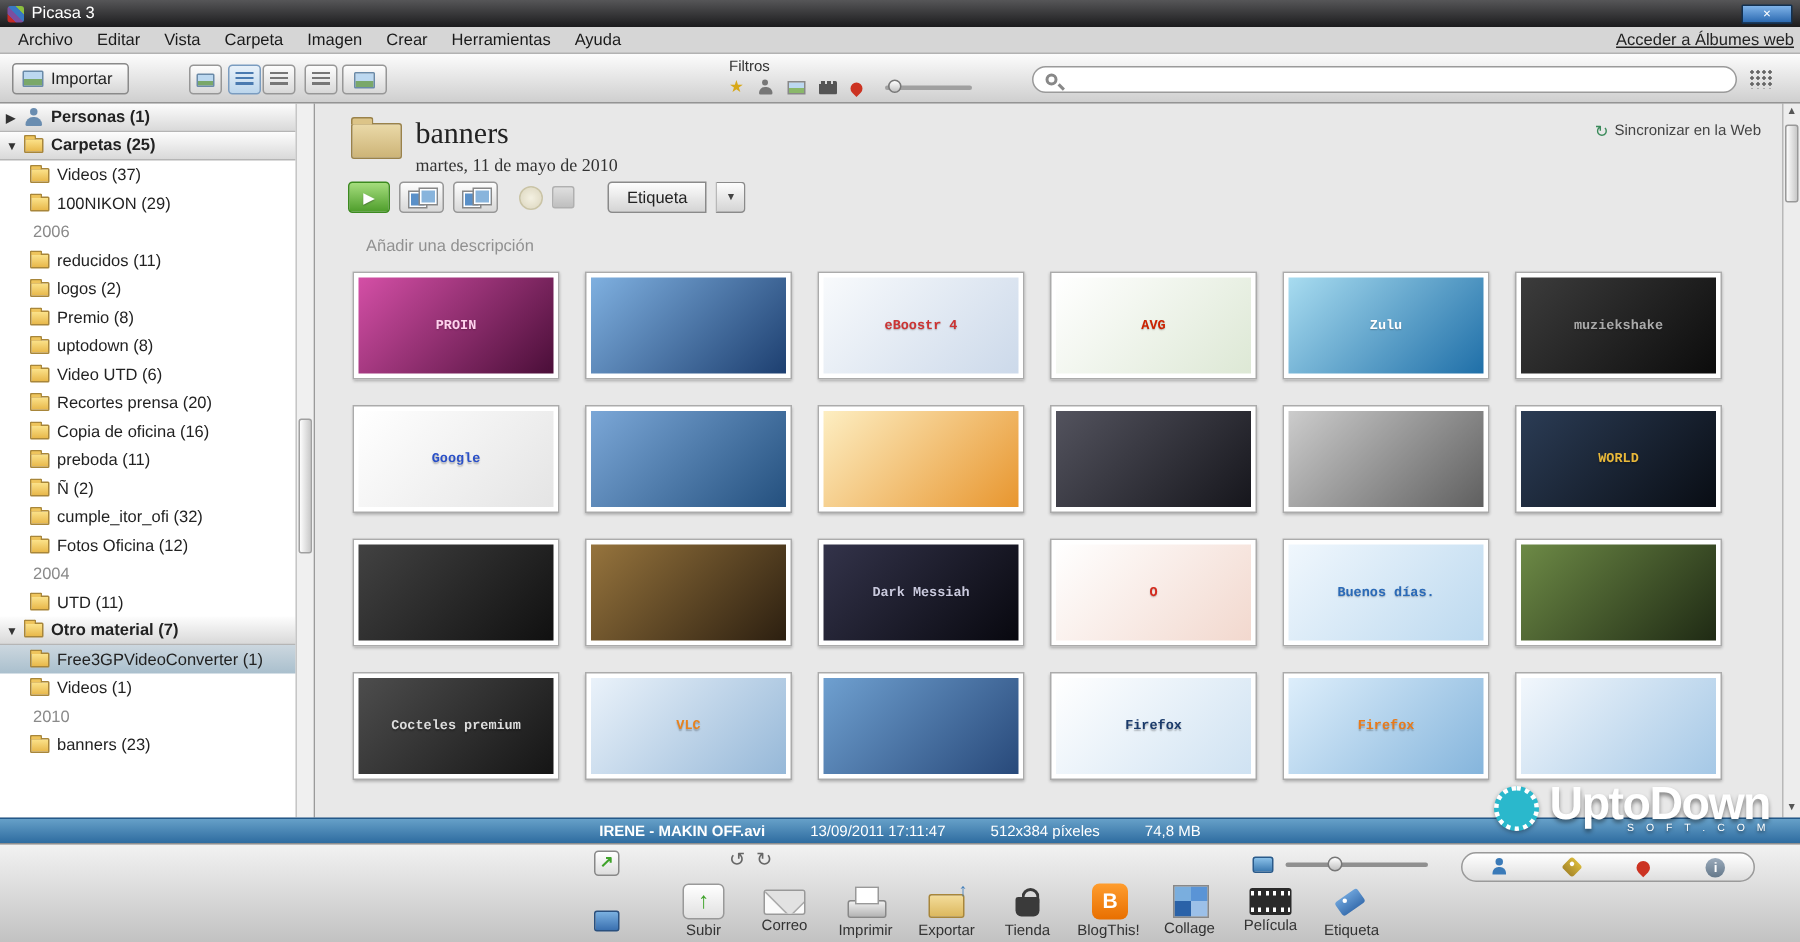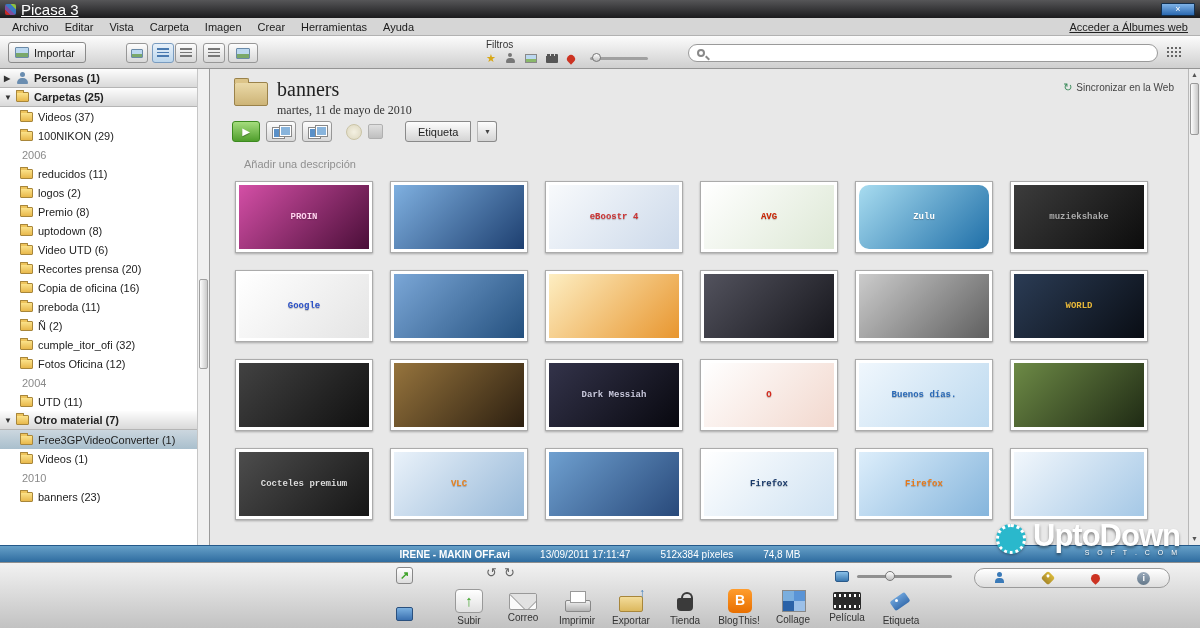--- a/index.html
+++ b/index.html
@@ -2,28 +2,28 @@
 <html><head>
 <meta charset="utf-8">
 <style>
   *{margin:0;padding:0;box-sizing:border-box;}
   html,body{width:1200px;height:628px;overflow:hidden;}
   body{font-family:"Liberation Sans",sans-serif;font-size:11px;color:#222;background:#d8d8d8;position:relative;cursor:default;}
 
   
   .titlebar{position:absolute;top:0;left:0;right:0;height:18px;background:linear-gradient(#565658,#1b1b1d);color:#fff;display:flex;align-items:center;padding:0 5px;z-index:20;}
   .picasa-logo{width:11px;height:11px;margin-right:5px;border-radius:2px;background:linear-gradient(45deg,#c52a28 0 25%,#7b4fa0 25% 50%,#3a78c2 50% 75%,#8cbf3f 75% 100%);}
-  .title-text{font-size:15px;text-decoration:underline;}
+  .title-text{font-size:11px;}
   .close-btn{margin-left:auto;width:34px;height:13px;background:linear-gradient(#7fb3e8,#2a68b0);border:1px solid #13304f;color:#fff;font-size:9px;display:flex;align-items:center;justify-content:center;border-radius:1px;}
 
   
   .menubar{position:absolute;top:18px;left:0;right:0;height:18px;background:#d6d6d6;border-bottom:1px solid #b2b2b2;display:flex;align-items:center;padding:0 4px;z-index:19;}
   .menu-items{display:flex;}
   .menu-item{padding:0 8px;color:#1a1a1a;text-align:right;}
-  .weblink{margin-left:auto;margin-right:8px;color:#222;text-decoration:underline;}
+  .weblink{margin-left:auto;color:#222;text-decoration:underline;}
 
   
   .toolbar{position:absolute;top:36px;left:0;right:0;height:33px;background:linear-gradient(#fcfcfc,#cfcfcf);border-bottom:1px solid #949494;z-index:18;}
   .btn-import{position:absolute;left:8px;top:6px;height:21px;padding:0 10px 0 6px;display:flex;align-items:center;gap:5px;border:1px solid #8a8a8a;border-radius:3px;background:linear-gradient(#fefefe,#d6d6d6);}
   .tbtn{position:absolute;top:7px;width:22px;height:20px;border:1px solid #979797;border-radius:3px;background:linear-gradient(#fdfdfd,#d8d8d8);display:flex;align-items:center;justify-content:center;}
   .tbtn.active{background:linear-gradient(#e8f1fa,#bcd6ec);border-color:#7a9cc0;}
   .tbtn.wide{width:30px;}
   .ic-photo{width:14px;height:11px;background:linear-gradient(#bcd8f0 55%,#7aa86a 55%);border:1px solid #6a8aa8;border-radius:1px;}
   .ic-photo.small{width:12px;height:9px;}
   .ic-lines{width:12px;height:10px;background-image:repeating-linear-gradient(#4a7ab0 0,#4a7ab0 1.5px,transparent 1.5px,transparent 3.5px);}
@@ -358,21 +358,21 @@
         <div class="thumb-img" style="background: linear-gradient(135deg, rgb(248, 250, 252), rgb(204, 217, 234));">
           <span class="thumb-label" style="color: rgb(204, 51, 51);">eBoostr 4</span>
         </div>
       </div>
       <div class="thumb">
         <div class="thumb-img" style="background: linear-gradient(135deg, rgb(255, 255, 255), rgb(221, 232, 213));">
           <span class="thumb-label" style="color: rgb(204, 34, 0);">AVG</span>
         </div>
       </div>
       <div class="thumb">
-        <div class="thumb-img" style="background: linear-gradient(135deg, rgb(168, 220, 240), rgb(31, 111, 168)); border-radius: 10px;">
+        <div class="thumb-img" style="background: linear-gradient(135deg, rgb(168, 220, 240), rgb(31, 111, 168));">
           <span class="thumb-label" style="color: rgb(255, 255, 255);">Zulu</span>
         </div>
       </div>
       <div class="thumb">
         <div class="thumb-img" style="background: linear-gradient(135deg, rgb(60, 60, 60), rgb(12, 12, 12));">
           <span class="thumb-label" style="color: rgb(170, 170, 170);">muziekshake</span>
         </div>
       </div>
       <div class="thumb">
         <div class="thumb-img" style="background: linear-gradient(135deg, rgb(255, 255, 255), rgb(228, 228, 228));">

